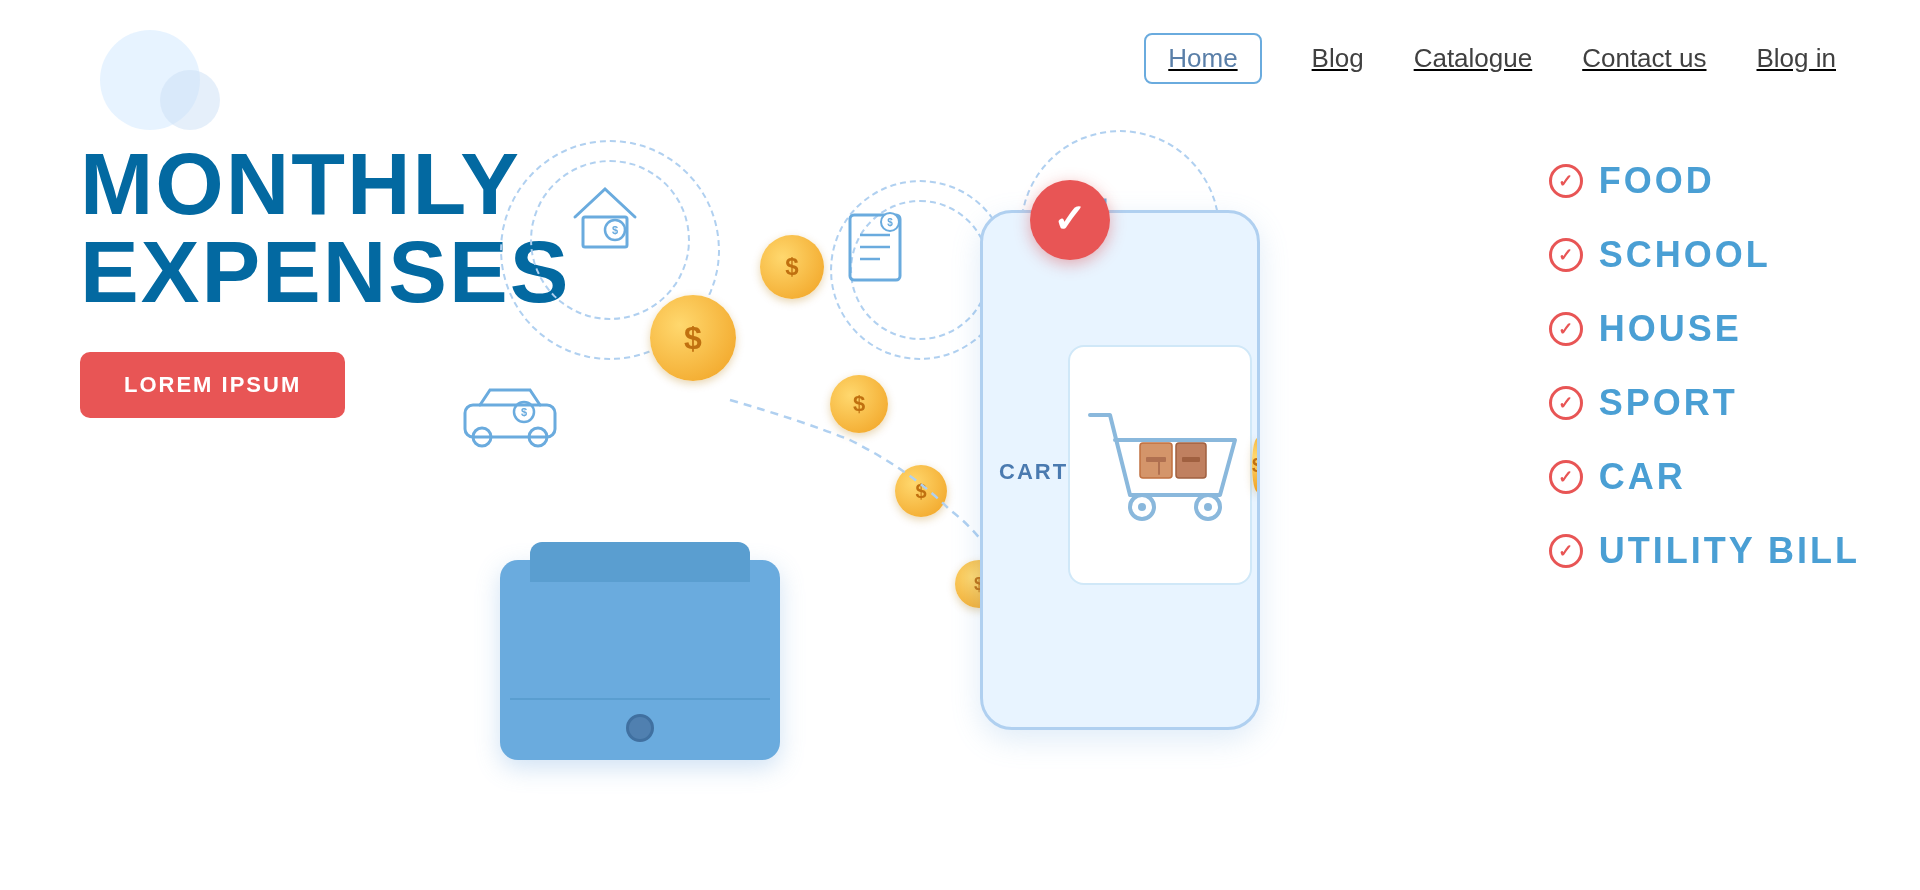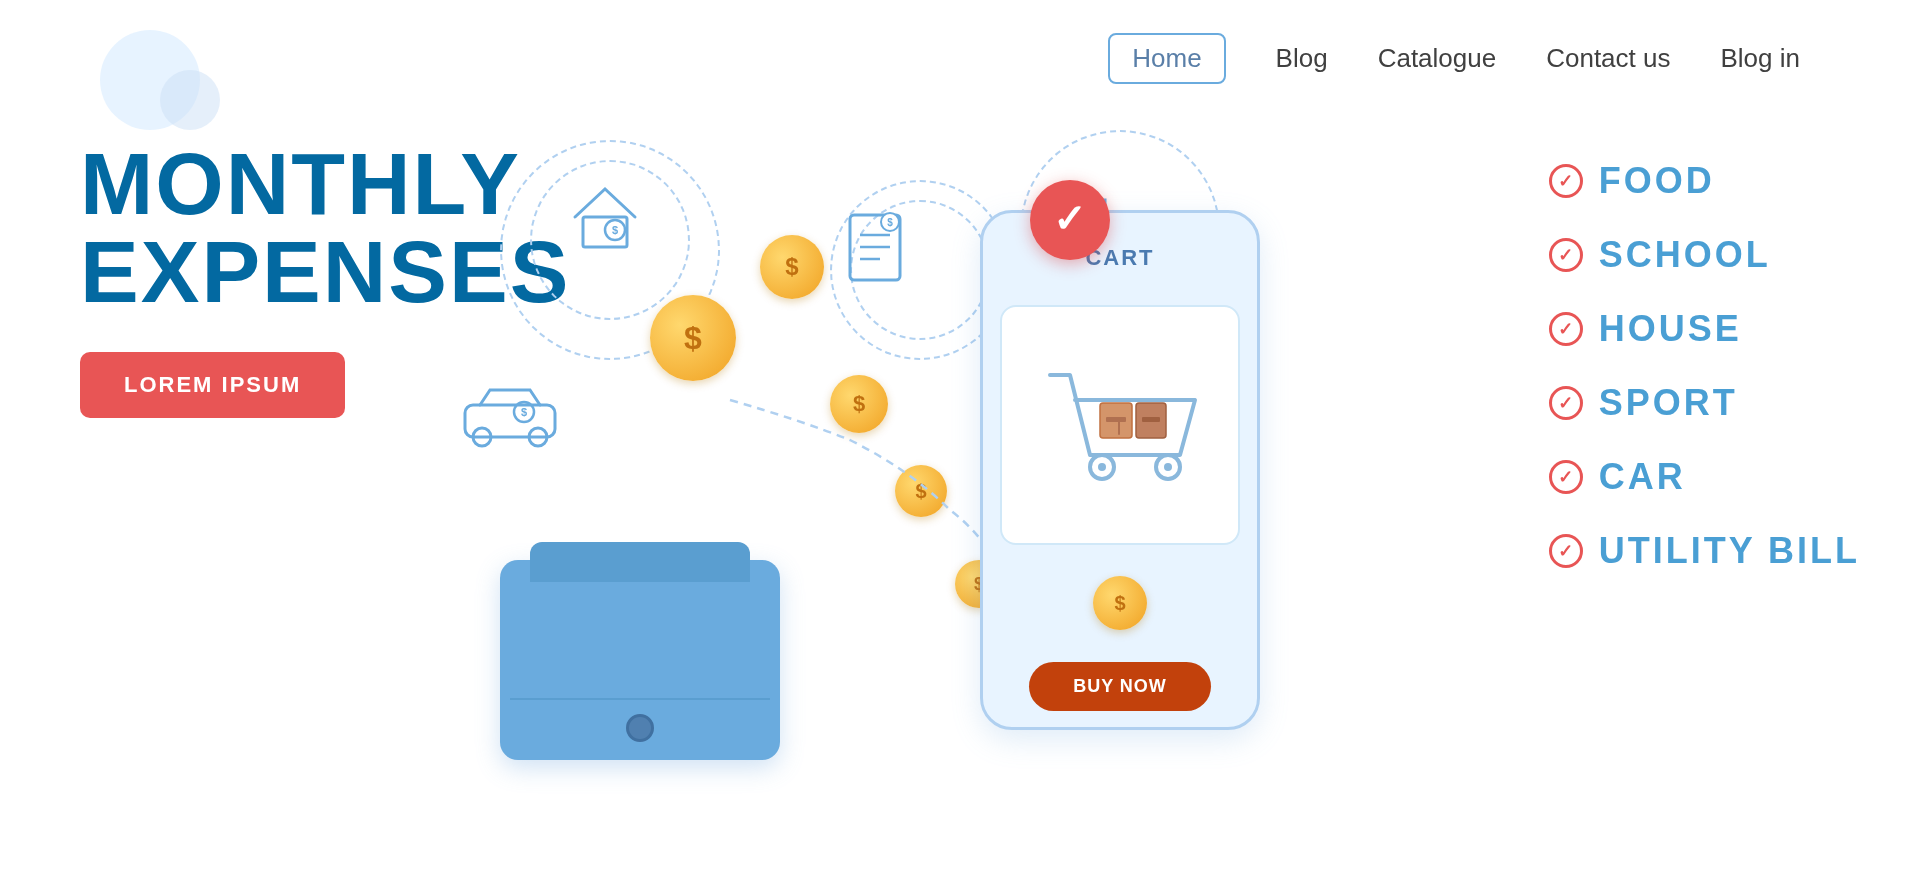--- a/index.html
+++ b/index.html
@@ -15,22 +15,23 @@
     
     nav {
       position: absolute;
       top: 0;
       left: 0;
       right: 0;
       height: 117px;
       display: flex;
       align-items: center;
       justify-content: flex-end;
-      padding-right: 120px;
+      padding-right: 84px;
       gap: 50px;
+      text-decoration: underline;
     }
     .nav-item {
       font-size: 26px;
       color: #404040;
       cursor: pointer;
       text-decoration: none;
       font-weight: 400;
     }
     .nav-item.active {
       border: 2px solid #6aabde;
@@ -177,21 +178,20 @@
       display: flex;
       flex-direction: column;
       align-items: center;
       overflow: hidden;
       box-shadow: 0 10px 30px rgba(100,160,220,0.2);
     }
     .phone-screen {
       width: 100%;
       padding: 16px;
       display: flex;
-      flex-direction: column;
       align-items: center;
       flex: 1;
       justify-content: space-between;
     }
     .phone-cart-title {
       font-size: 22px;
       font-weight: 700;
       color: #4a7ab0;
       letter-spacing: 2px;
       margin-top: 16px;

